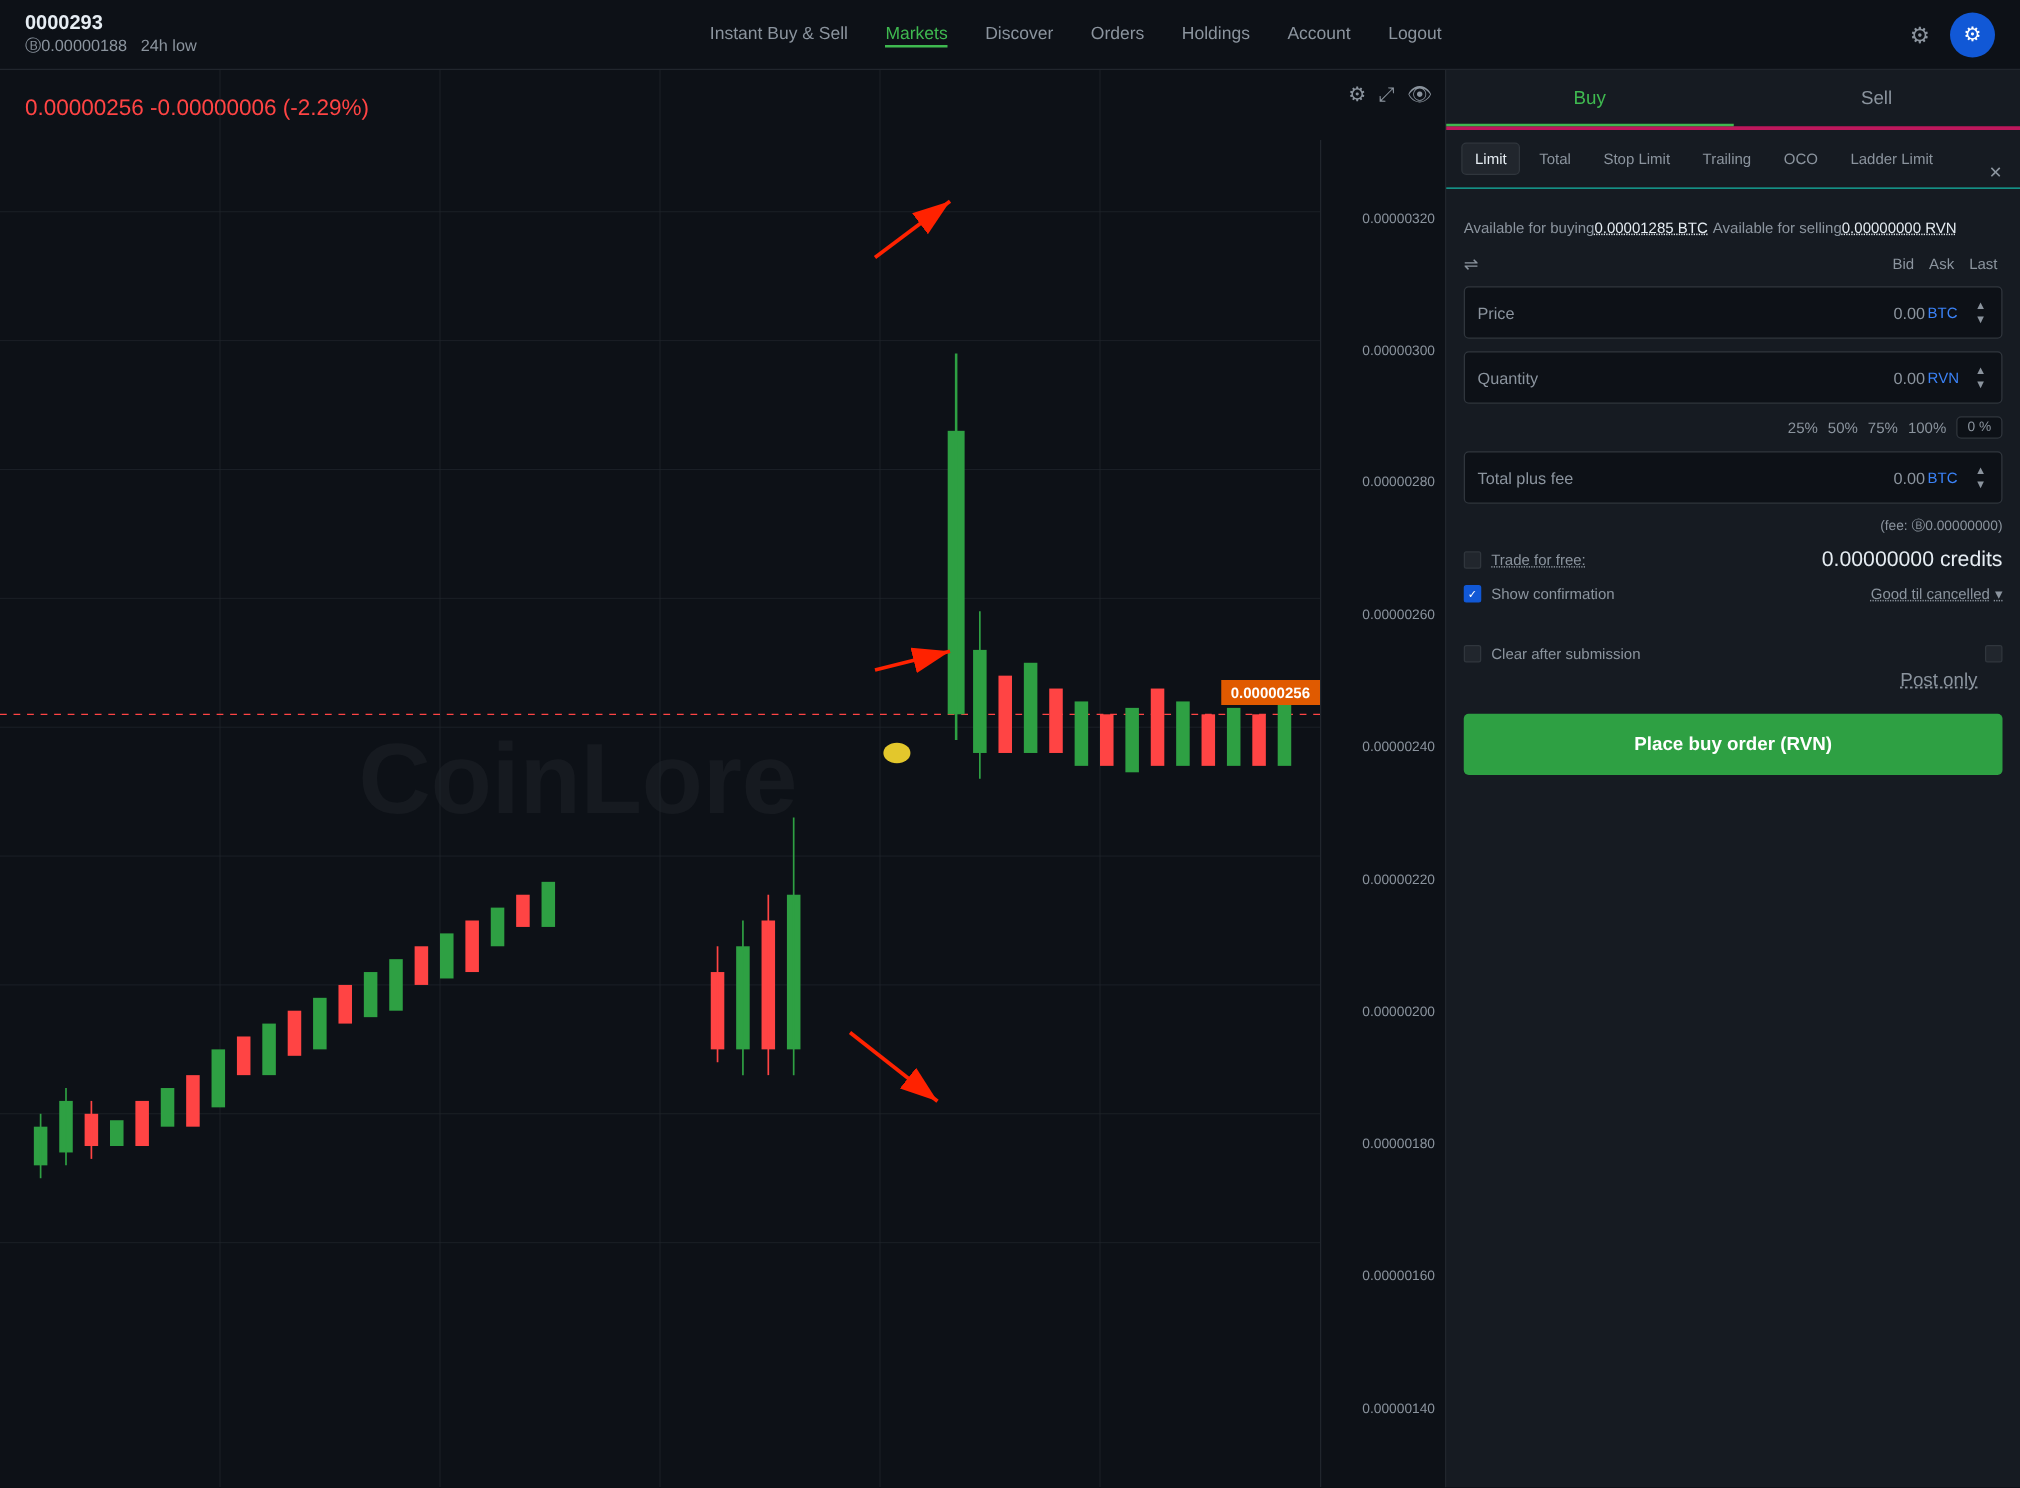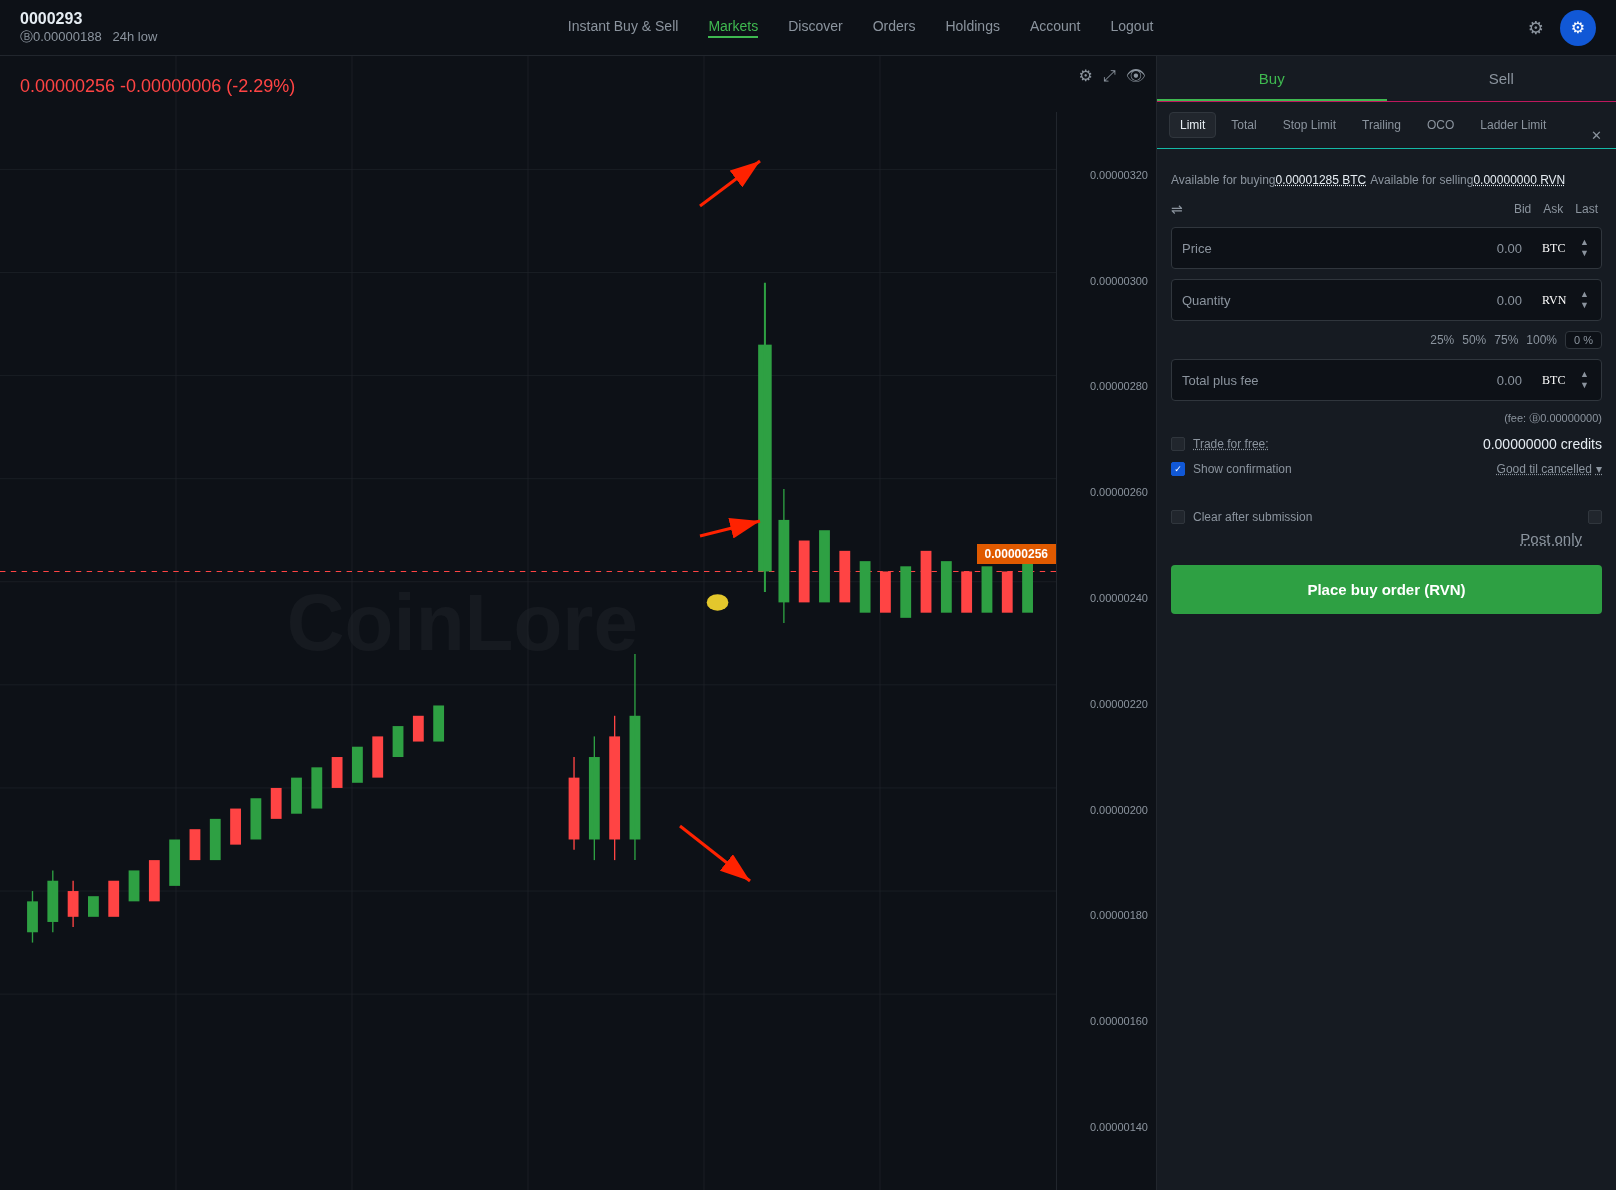--- a/index.html
+++ b/index.html
@@ -130,21 +130,21 @@
       width: 460px;
       background: #161b22;
       border-left: 1px solid #21262d;
       display: flex;
       flex-direction: column;
     }
 
     
     .buy-sell-tabs {
       display: flex;
-      border-bottom: 1px solid #be185d;
+      border-bottom: 3px solid #be185d;
     }
     .buy-sell-tab {
       flex: 1;
       padding: 14px 0;
       text-align: center;
       cursor: pointer;
       font-size: 15px;
       background: none;
       border: none;
       color: #8b949e;
@@ -241,25 +241,24 @@
       font-size: 13px;
       min-width: 100px;
     }
     .input-group .input-value {
       flex: 1;
       text-align: right;
       color: #8b949e;
       font-size: 13px;
     }
     .input-group .input-currency {
-      color: #ffffff;
-      font-size: 12px;
-      margin-left: 20px;
+      color: #3b82f6;
+      font-size: 12px;
+      margin-left: 2px;
       min-width: 30px;
-      font-family: Liberation Serif, serif;
     }
     .input-group .spinners {
       display: flex;
       flex-direction: column;
       gap: 0;
       margin-left: 6px;
     }
     .spinner-btn {
       background: none;
       border: none;
@@ -306,21 +305,21 @@
       display: flex;
       align-items: center;
       gap: 8px;
       font-size: 12px;
       color: #8b949e;
     }
     .checkbox-row label { cursor: pointer; }
     .credits-value {
       margin-left: auto;
       color: #e6edf3;
-      font-size: 14px;
+      font-size: 17px;
     }
     .checkbox-custom {
       width: 14px; height: 14px;
       background: #21262d;
       border: 1px solid #30363d;
       border-radius: 2px;
       display: inline-block;
       cursor: pointer;
       flex-shrink: 0;
     }

